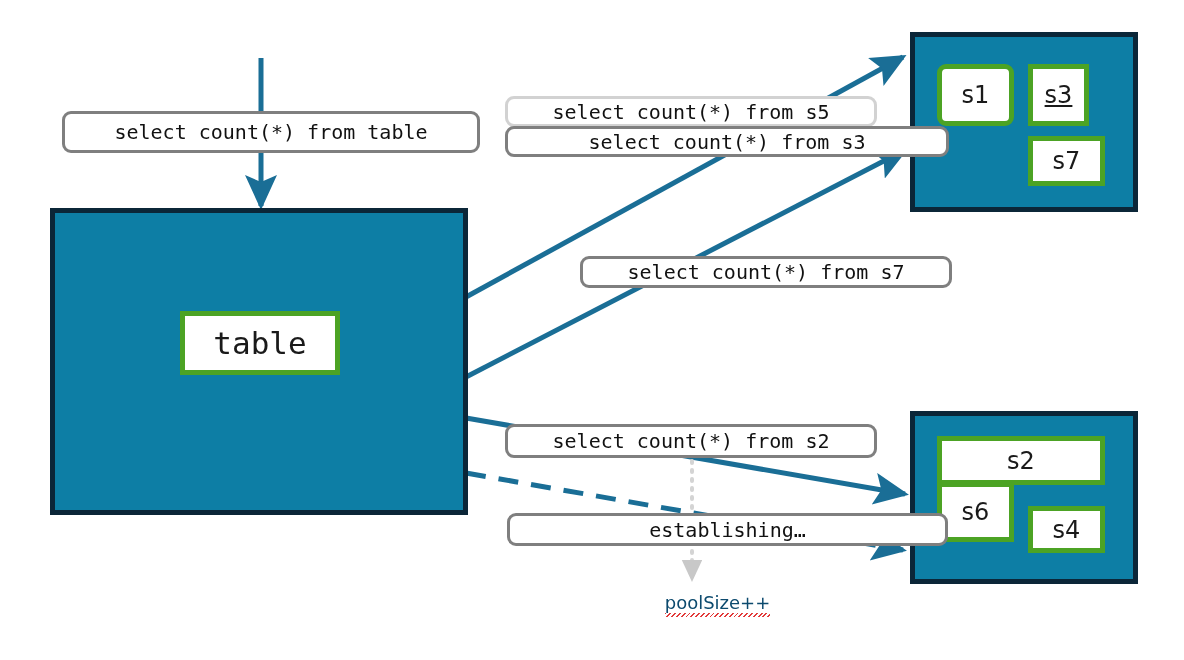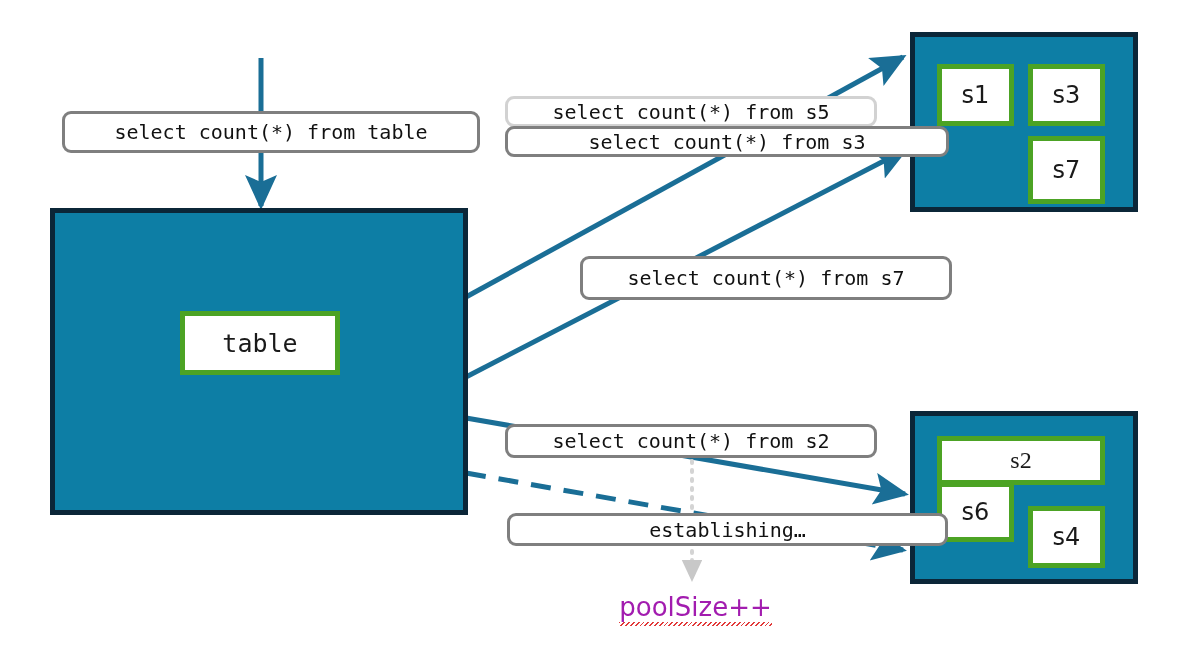--- a/index.html
+++ b/index.html
@@ -44,36 +44,36 @@
     background: #ffffff;
     border: 5px solid #4CA324;
     box-sizing: border-box;
     display: flex;
     align-items: center;
     justify-content: center;
     color: #1a1a1a;
   }
   .cell.mono {
     font-family: "DejaVu Sans Mono", "Liberation Mono", monospace;
-    font-size: 25px;
+    font-size: 31px;
   }
   .cell.sans {
     font-family: "DejaVu Sans", "Liberation Sans", sans-serif;
     font-size: 24px;
   }
   #cell-table { left: 180px; top: 311px; width: 160px; height: 64px; }
 
-  #cell-s1 { left: 937px; top: 64px;  width: 77px; height: 62px; }
-  #cell-s3 { left: 1028px;top: 64px;  width: 77px; height: 62px; }
+  #cell-s1 { left: 937px; top: 64px;  width: 77px; height: 62px; border-radius: 9px; }
+  #cell-s3 { left: 1028px;top: 64px;  width: 61px; height: 62px; text-decoration: underline; }
   #cell-s5 { left: 937px; top: 136px; width: 77px; height: 62px; }
-  #cell-s7 { left: 1028px;top: 136px; width: 77px; height: 68px; }
+  #cell-s7 { left: 1028px;top: 136px; width: 77px; height: 50px; }
 
-  #cell-s2 { left: 937px; top: 436px; width: 168px; height: 49px; font-family: Liberation Serif, serif; }
+  #cell-s2 { left: 937px; top: 436px; width: 168px; height: 49px; }
   #cell-s6 { left: 937px; top: 482px; width: 77px; height: 60px; }
-  #cell-s4 { left: 1028px;top: 506px; width: 77px; height: 62px; }
+  #cell-s4 { left: 1028px;top: 506px; width: 77px; height: 47px; }
 
   
   .query-box {
     position: absolute;
     background: #ffffff;
     border: 3px solid #7F7F7F;
     border-radius: 9px;
     box-sizing: border-box;
     display: flex;
     align-items: center;
@@ -82,34 +82,34 @@
     font-size: 20px;
     color: #111111;
     letter-spacing: 0px;
     white-space: nowrap;
   }
   .query-box.faded-border { border-color: #D2D2D2; }
 
   #q-table { left: 50px;  top: 111px; width: 418px; height: 42px; margin-left: 12px; }
   #q-s5    { left: 505px; top: 96px;  width: 372px; height: 31px; z-index: 3; }
   #q-s3    { left: 505px; top: 126px; width: 444px; height: 31px; z-index: 4; }
-  #q-s7    { left: 580px; top: 256px; width: 372px; height: 44px; z-index: 4; }
+  #q-s7    { left: 580px; top: 256px; width: 372px; height: 32px; z-index: 4; }
   #q-s2    { left: 505px; top: 424px; width: 372px; height: 34px; z-index: 4; }
   #q-est   { left: 507px; top: 513px; width: 441px; height: 33px; z-index: 4; }
 
   
   #poolsize {
     position: absolute;
-    left: 588px;
+    left: 610px;
     top: 592px;
     width: 215px;
     text-align: center;
     font-family: "DejaVu Sans", "Liberation Sans", sans-serif;
-    font-size: 26px;
-    color: #a21caf;
+    font-size: 18px;
+    color: #0c4a6e;
     white-space: nowrap;
   }
   #poolsize .squiggle {
     position: relative;
     display: inline-block;
     padding-bottom: 2px;
   }
   #poolsize .squiggle::after {
     content: "";
     position: absolute;

